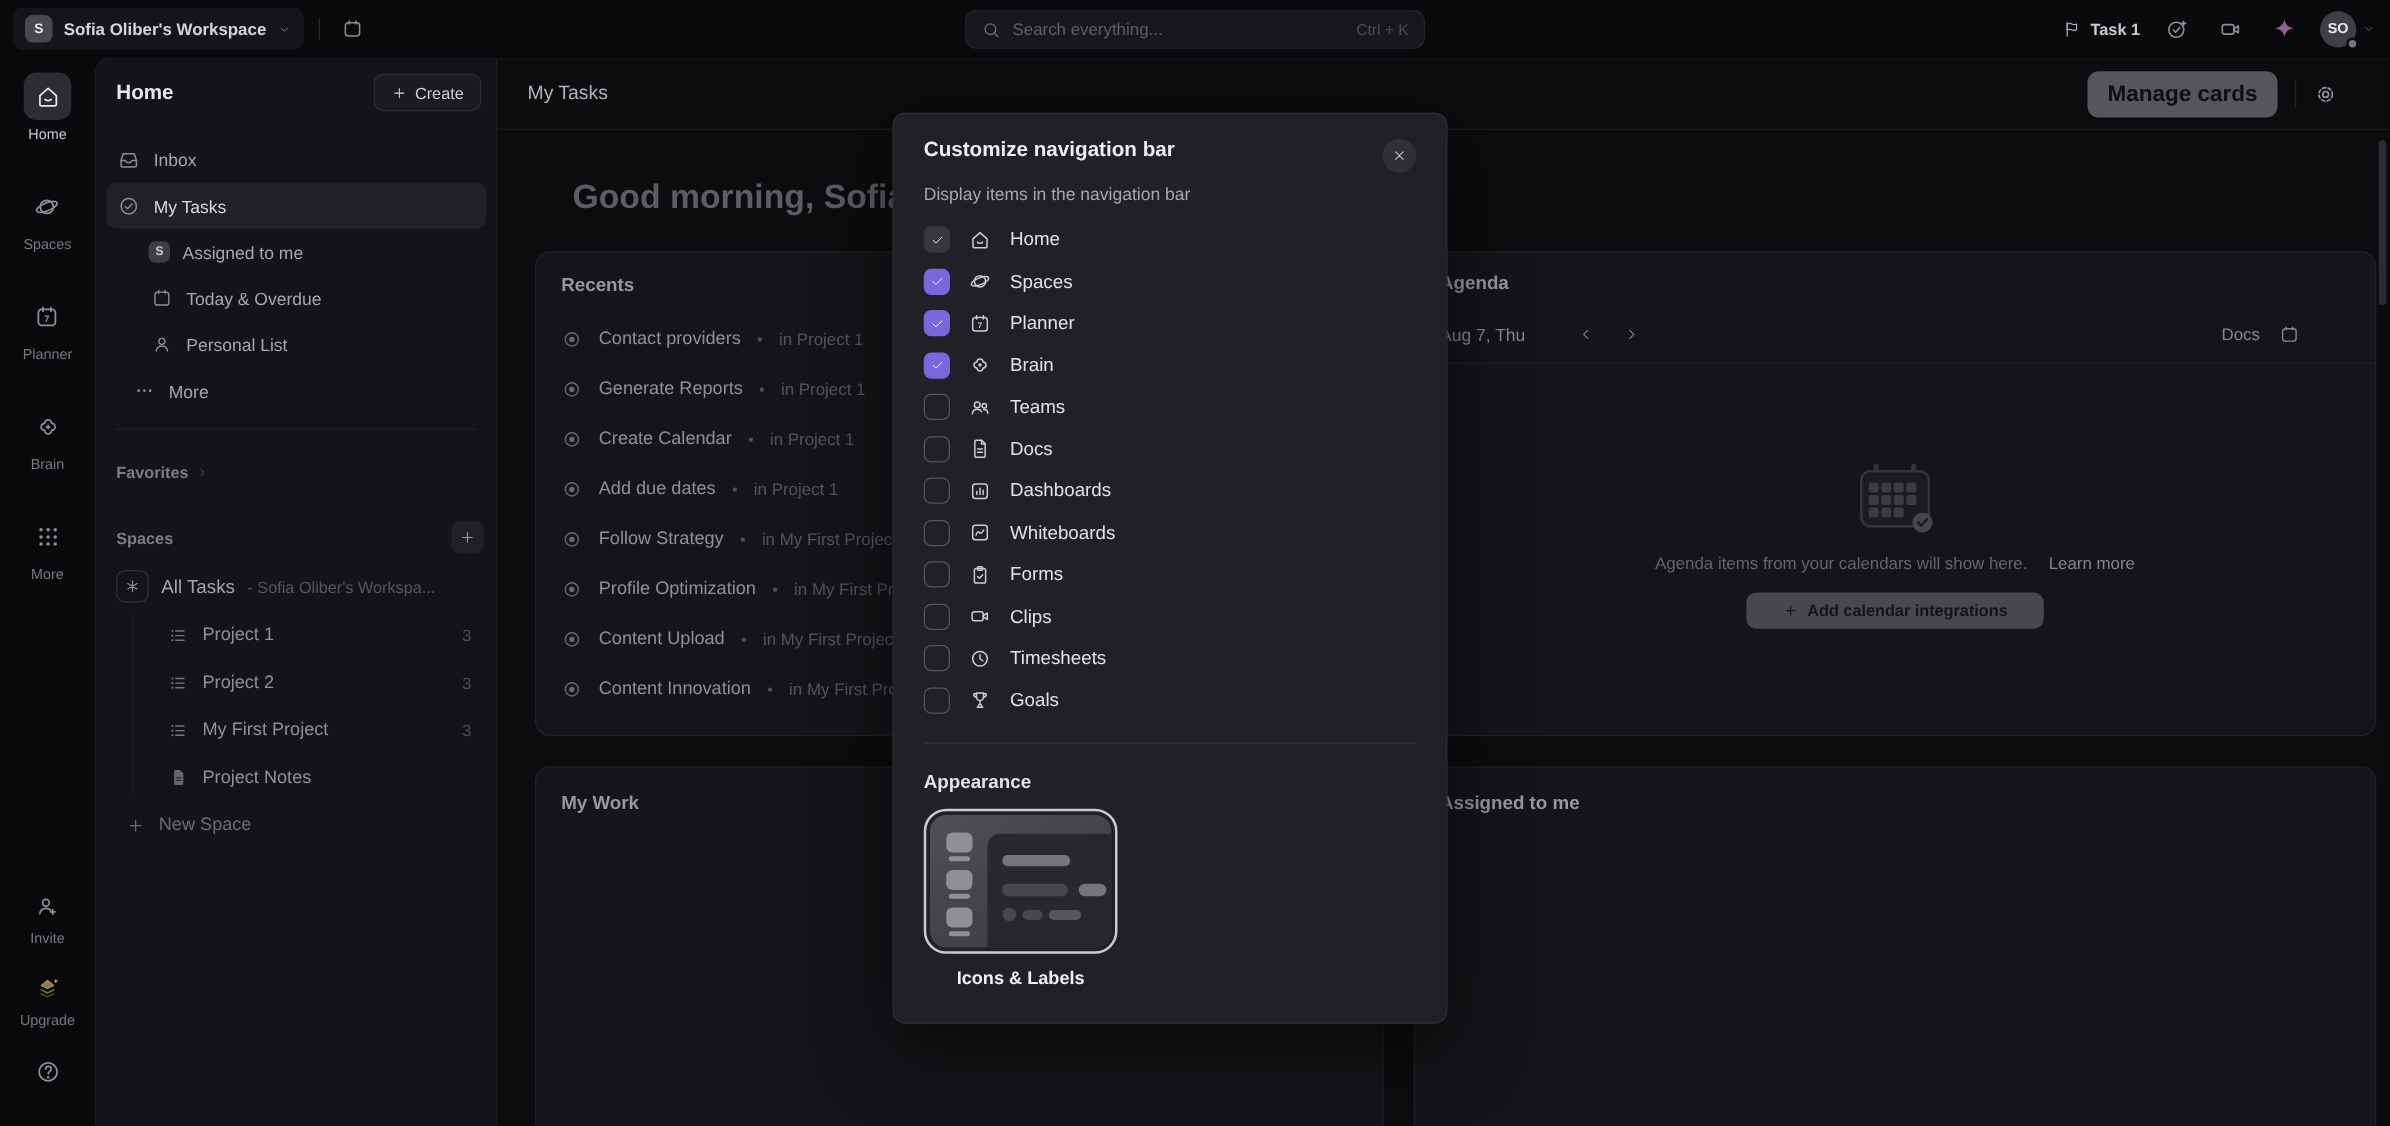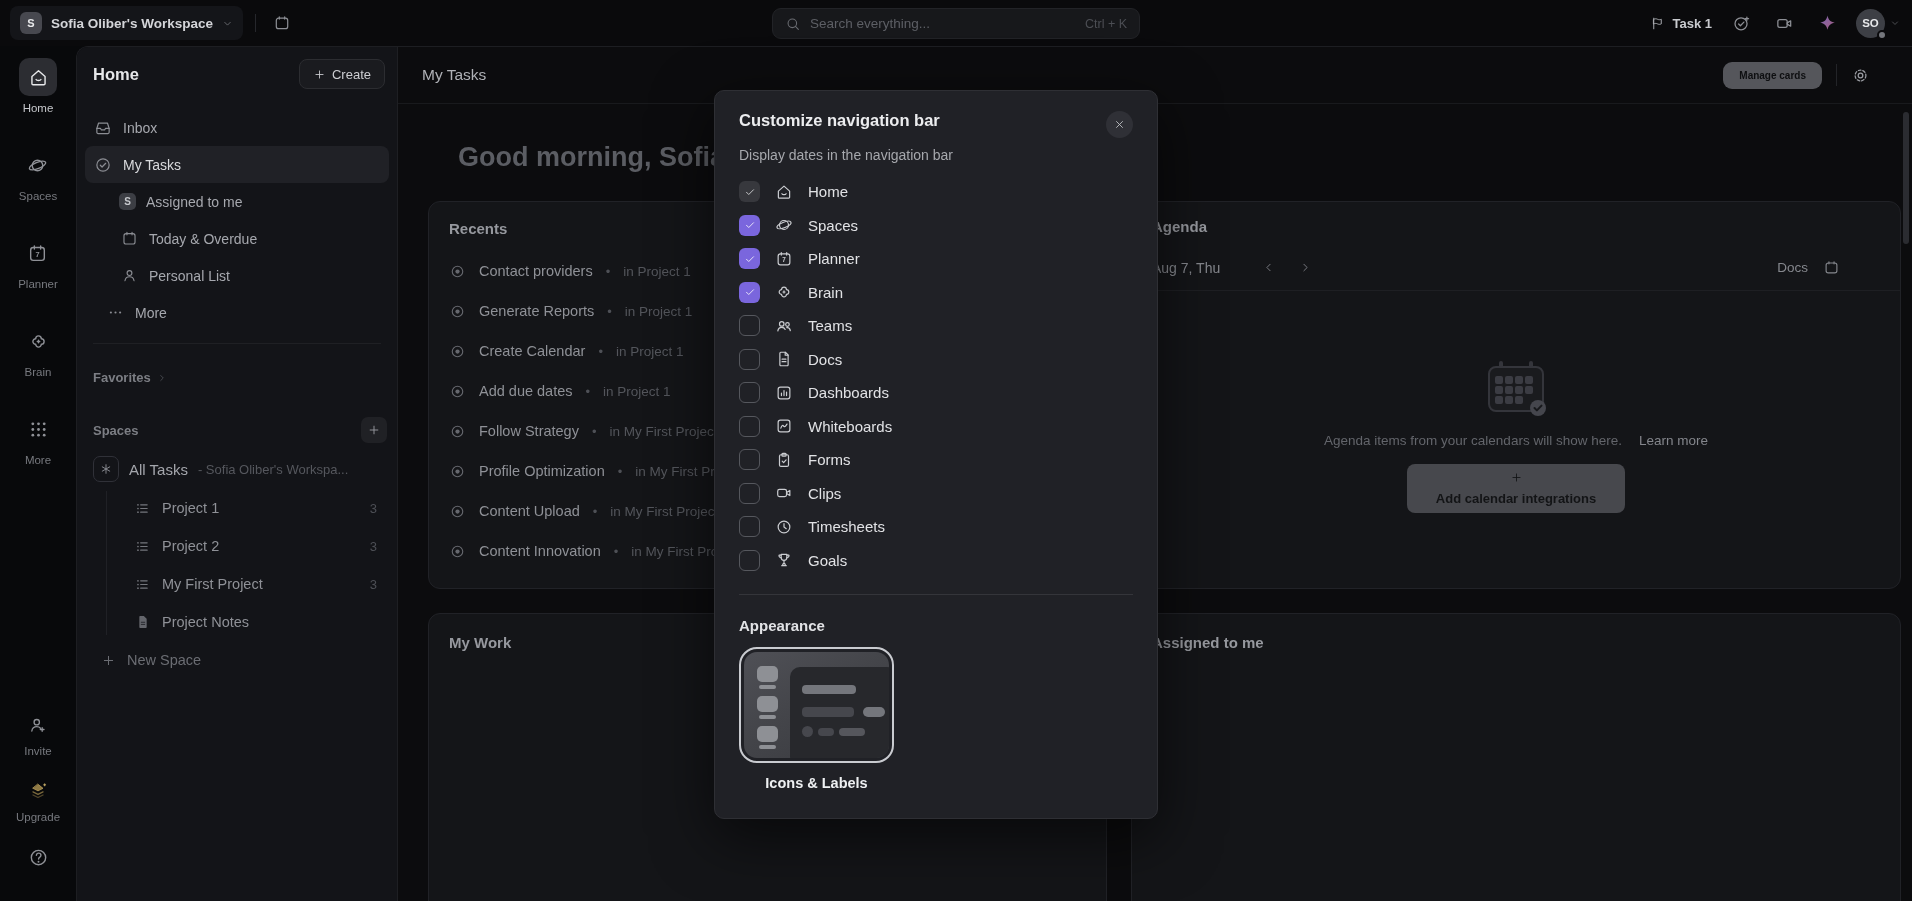--- a/index.html
+++ b/index.html
@@ -78,21 +78,21 @@
   .tree-row { height:38px; margin:0 8px; padding:0 12px 0 48px; display:flex; align-items:center; gap:10px; color:#8f9197; font-size:14.5px; border-radius:8px; cursor:pointer; }
   .tree-row .tico { width:19px; display:flex; justify-content:center; color:#74767c; }
   .tree-count { margin-left:auto; color:#4d4f55; font-size:13px; }
   .newspace-row { height:38px; margin:0 8px; padding:0 16px; display:flex; align-items:center; gap:11px; color:#6b6d73; font-size:14.5px; cursor:pointer; }
 
   
   .main { flex:1; height:100%; display:flex; flex-direction:column; background:#0c0c0e; }
   .main-header { height:57px; flex:none; border-bottom:1px solid #191a1d; display:flex; align-items:center; justify-content:space-between; padding:0 42px 0 24px; }
   .mh-title { font-size:15.5px; color:#b0b2b7; }
   .mh-right { display:flex; align-items:center; gap:14px; }
-  .manage-btn { background:#55565b; color:#0e0f11; font-size:10px; font-weight:bold; padding:8px 16px; border-radius:9px; border:none; cursor:pointer; font-family:inherit; }
+  .manage-btn { background:#55565b; color:#0e0f11; font-size:18px; font-weight:bold; padding:8px 16px; border-radius:9px; border:none; cursor:pointer; font-family:inherit; }
   .vdiv { width:1px; height:22px; background:#232428; }
   .gear { color:#9a9ca2; cursor:pointer; }
 
   .content { flex:1; padding:24px 10px 0 30px; position:relative; overflow:hidden; }
   .greeting { margin:14px 0 28px 30px; font-size:27px; font-weight:bold; color:#5b5d63; }
   .grid { display:grid; grid-template-columns:679px 770px; gap:24px; align-items:start; }
 
   .card { background:#141518; border:1px solid #212227; border-radius:12px; }
   .card-title { font-size:15px; font-weight:bold; color:#96989e; }
 
@@ -111,21 +111,21 @@
   .ag-top .card-title { margin-bottom:14px; }
   .ag-daterow { display:flex; align-items:center; padding:10px 60px 14px 20px; border-bottom:1px solid #1e1f23; }
   .ag-date { font-size:14px; color:#85878d; }
   .ag-arrows { display:flex; gap:24px; margin-left:42px; color:#85878d; }
   .ag-arrows span { cursor:pointer; display:flex; }
   .ag-right { margin-left:auto; display:flex; align-items:center; gap:15px; color:#85878d; }
   .ag-today { font-size:13.5px; cursor:pointer; }
   .ag-body { flex:1; display:flex; flex-direction:column; align-items:center; justify-content:center; padding-bottom:10px; }
   .ag-text { margin-top:16px; font-size:13.5px; color:#63656b; }
   .ag-text a { color:#84868c; text-decoration:none; margin-left:17px; cursor:pointer; }
-  .ag-btn { margin-top:16px; background:#47484d; color:#131416; font-size:13px; font-weight:bold; padding:7px 29px; border-radius:8px; border:none; display:flex; align-items:center; gap:7px; cursor:pointer; font-family:inherit;flex-direction:column; }
+  .ag-btn { margin-top:16px; background:#47484d; color:#131416; font-size:13px; font-weight:bold; padding:7px 29px; border-radius:8px; border:none; display:flex; align-items:center; gap:7px; cursor:pointer; font-family:inherit; }
 
   .assigned { height:360px; margin-top:24px; padding:20px 20px; }
 
   .scroll-thumb { position:absolute; right:3px; top:112px; width:6px; height:132px; border-radius:3px; background:#2b2c31; }
 
   
   .modal { position:absolute; left:714px; top:90px; width:444px; height:729px; background:#202126; border:1px solid #2e2f34; border-radius:10px; box-shadow:0 18px 60px rgba(0,0,0,.6); padding:20px 24px 0; z-index:100; }
   .m-head { display:flex; align-items:flex-start; justify-content:space-between; }
   .m-title { font-size:16.5px; font-weight:bold; color:#ecedef; }
   .m-close { width:27px; height:27px; border-radius:50%; background:#2f3036; color:#c3c5c9; display:flex; align-items:center; justify-content:center; cursor:pointer; flex:none; }
@@ -673,21 +673,21 @@
 
 <div class="modal">
   <div class="m-head">
     <span class="m-title">Customize navigation bar</span>
     <span class="m-close">
         <svg class="i" width="13" height="13" viewBox="0 0 24 24" stroke-width="2">
           <path d="M6.5 6.5l11 11M17.5 6.5l-11 11"></path>
         </svg>
       </span>
   </div>
-  <div class="m-sub">Display dates in the navigation bar</div>
+  <div class="m-sub">Display items in the navigation bar</div>
 
   <div class="m-list">
     <div class="m-row">
       <span class="cb on muted">
           <svg class="i" width="12" height="12" viewBox="0 0 24 24" stroke-width="3">
             <path d="M5 12.5l4.5 4.5L19 7.5"></path>
           </svg>
         </span>
       <span class="m-ico">
           <svg class="i" width="18" height="18" viewBox="0 0 24 24">

